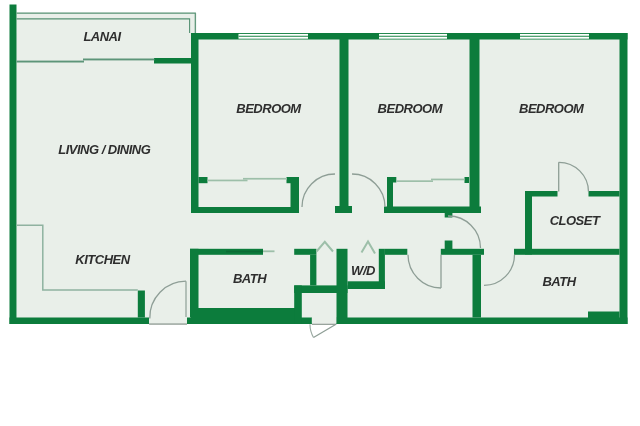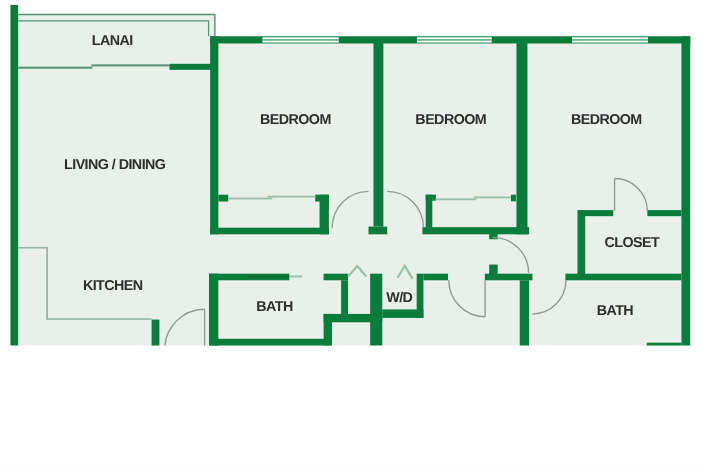--- a/index.html
+++ b/index.html
@@ -1,16 +1,16 @@
 <!DOCTYPE html>
 <html><head>
 <meta charset="utf-8">
 <style>
   html,body{margin:0;padding:0;background:#ffffff;}
-  #plan{position:relative;width:640px;height:314px;}
+  #plan{position:relative;width:640px;height:426px;font-style:italic;}
   svg{display:block;}
   text{font-family:"Liberation Sans", sans-serif;font-weight:700;fill:#2e2e2e;letter-spacing:-0.5px;}
 </style>
 </head>
 <body>
 <div id="plan">
 <svg width="640" height="426" viewBox="0 0 640 426">
 
   <rect x="16.5" y="13" width="180" height="50" fill="#e9efe9"></rect>
 

